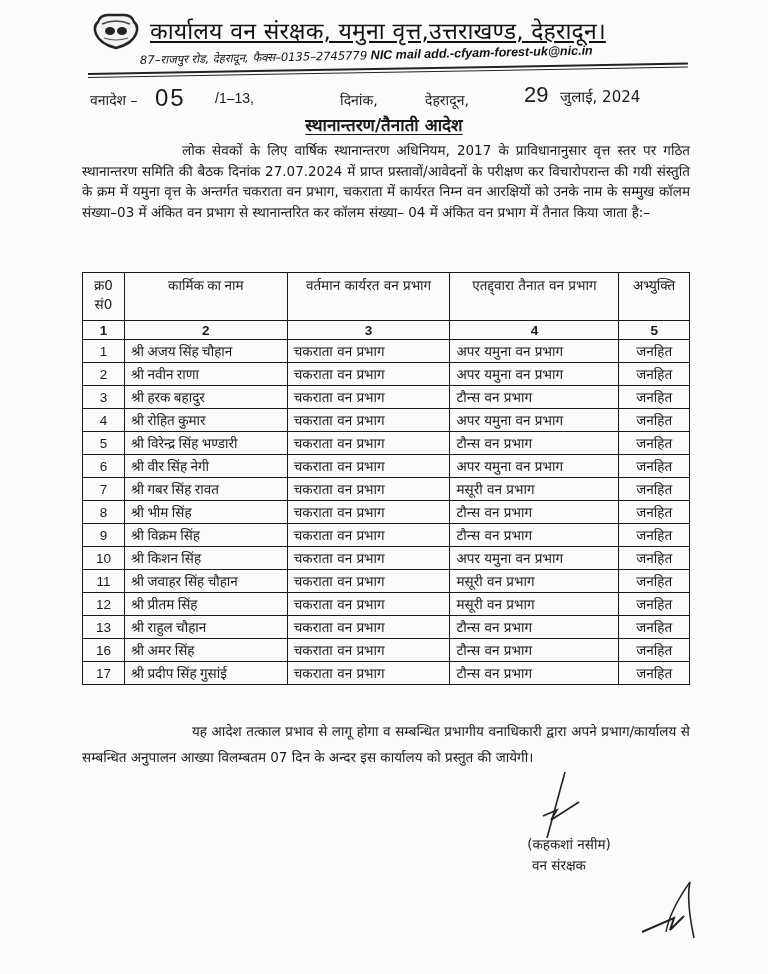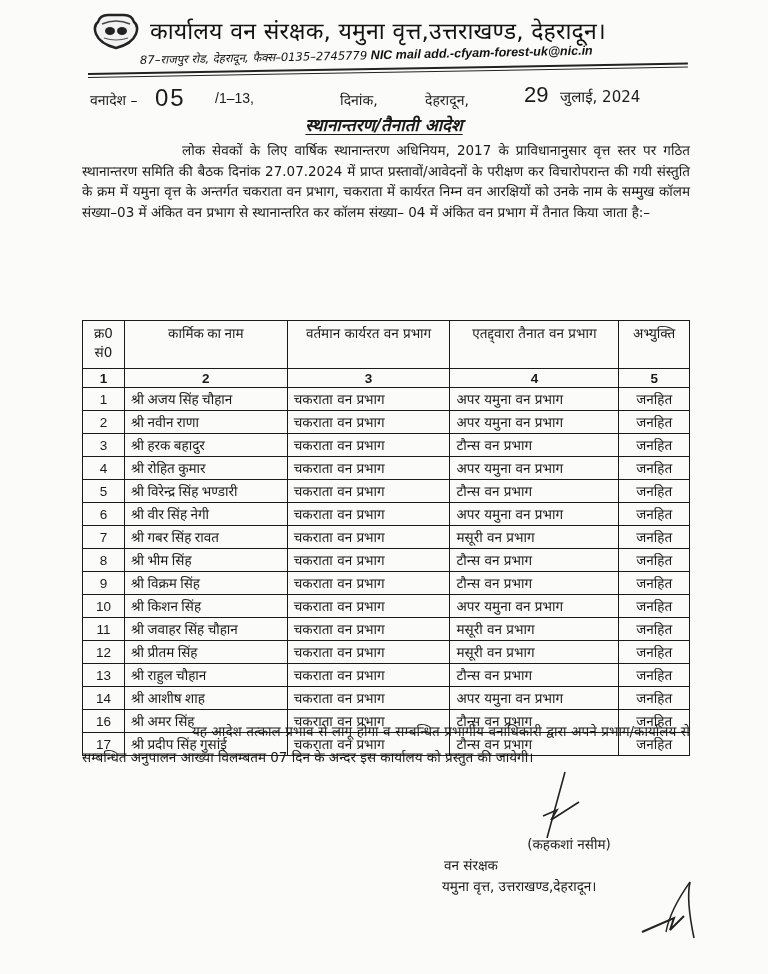--- a/index.html
+++ b/index.html
@@ -6,21 +6,21 @@
   body {
     width:768px; height:974px; background:#fbfbfa; overflow:hidden;
     font-family:"DejaVu Sans", sans-serif; color:#1a1a1a; position:relative;
   }
   .page { position:absolute; left:0; top:0; width:768px; height:974px; }
 
   
   .emblem { position:absolute; left:92px; top:12px; width:48px; height:38px; }
   .office-title {
     position:absolute; left:150px; top:14px; font-size:23px; white-space:nowrap;
-    letter-spacing:0.2px; color:#111;
+    letter-spacing:0.2px; color:#111;text-decoration:underline;
   }
   .address-line {
     position:absolute; left:140px; top:52px; font-size:11.5px; font-style:italic;
     white-space:nowrap; color:#111; transform:rotate(-1.2deg); transform-origin:left center;
   }
   .address-line .nic { font-weight:bold; font-family:"Liberation Sans", sans-serif; font-size:12.5px; }
   .rule1 { position:absolute; left:88px; top:73px; width:600px; height:2px; background:#222; transform:rotate(-1deg); transform-origin:left center; }
   .rule2 { position:absolute; left:88px; top:77px; width:600px; height:1px; background:#222; transform:rotate(-1deg); transform-origin:left center; }
 
   .ref-row { position:absolute; top:84px; left:90px; width:610px; height:28px; font-size:14px; }
@@ -30,32 +30,31 @@
   .ref-suffix { left:125px; top:6px; font-family:"Liberation Sans", sans-serif; }
   .ref-dinank { left:250px; top:6px; }
   .ref-place { left:335px; top:6px; }
   .ref-day { left:434px; top:-2px; font-size:22px; font-family:"Liberation Sans", sans-serif; }
   .ref-month { left:470px; top:2px; font-size:15px; }
 
   .order-title {
     position:absolute; left:0; width:768px; top:113px; text-align:center;
     font-size:17px; font-weight:bold;
   }
-  .order-title span { text-decoration:underline; text-underline-offset:3px;font-style:italic; }
+  .order-title span { text-decoration:underline; text-underline-offset:3px; }
 
   .para1 {
     position:absolute; left:82px; top:140px; width:608px; font-size:13.5px;
     line-height:20.5px; text-align:justify; text-indent:100px;
   }
 
   
   table.transfers {
     position:absolute; left:82px; top:272px; width:608px; border-collapse:collapse;
     font-size:13.5px;
-    margin-top:48px;
   }
   table.transfers td, table.transfers th {
     border:1.5px solid #1a1a1a; padding:0 6px; height:22px; font-weight:normal; vertical-align:middle;
   }
   table.transfers th { height:44px; vertical-align:top; padding-top:3px; text-align:center; line-height:19px; }
   table.transfers tr.colnum td { text-align:center; font-weight:bold; font-family:"Liberation Sans", sans-serif; height:18px; }
   .c-sn { width:28px; text-align:center; font-weight:bold; font-family:"Liberation Sans", sans-serif; }
   .c-name { width:146px;font-family:Liberation Serif, serif; }
   .c-cur { width:146px; }
   .c-new { width:152px; }
@@ -63,21 +62,21 @@
 
   .para2 {
     position:absolute; left:82px; top:718px; width:608px; font-size:13.5px;
     line-height:26px; text-align:justify; text-indent:110px;
   }
 
   
   .sig-scribble { position:absolute; left:535px; top:770px; width:50px; height:70px; }
   .sig-block { position:absolute; left:444px; top:834px; width:230px; font-size:13.5px; line-height:21px; }
   .sig-name { text-align:center; padding-left:20px; }
-  .sig-designation { text-align:left; padding-left:0px; }
+  .sig-designation { text-align:center; padding-left:0px; }
   .sig-office { white-space:nowrap; margin-left:-2px; }
   .sig-scribble2 { position:absolute; left:640px; top:880px; width:60px; height:60px; }
 </style>
 </head>
 <body>
 
 <div class="page">
 
   <svg class="emblem" viewBox="0 0 48 38">
     <path d="M6 10 Q8 3 16 3 L32 3 Q40 3 42 10 Q47 14 44 22 Q40 32 24 36 Q8 32 4 22 Q1 14 6 10 Z" fill="#f2f2f2" stroke="#222" stroke-width="2.5"></path>
@@ -213,27 +212,20 @@
           <td class="c-rem">जनहित</td>
         </tr>
         <tr>
           <td class="c-sn">13</td>
           <td class="c-name">श्री राहुल चौहान</td>
           <td class="c-cur">चकराता वन प्रभाग</td>
           <td class="c-new">टौन्स वन प्रभाग</td>
           <td class="c-rem">जनहित</td>
         </tr>
         <tr>
-          <td class="c-sn">14</td>
-          <td class="c-name">श्री आशीष शाह</td>
-          <td class="c-cur">चकराता वन प्रभाग</td>
-          <td class="c-new">अपर यमुना वन प्रभाग</td>
-          <td class="c-rem">जनहित</td>
-        </tr>
-        <tr>
           <td class="c-sn">16</td>
           <td class="c-name">श्री अमर सिंह</td>
           <td class="c-cur">चकराता वन प्रभाग</td>
           <td class="c-new">टौन्स वन प्रभाग</td>
           <td class="c-rem">जनहित</td>
         </tr>
         <tr>
           <td class="c-sn">17</td>
           <td class="c-name">श्री प्रदीप सिंह गुसांई</td>
           <td class="c-cur">चकराता वन प्रभाग</td>
@@ -245,20 +237,19 @@
 
   <div class="para2">यह आदेश तत्काल प्रभाव से लागू होगा व सम्बन्धित प्रभागीय वनाधिकारी द्वारा अपने प्रभाग/कार्यालय से सम्बन्धित अनुपालन आख्या विलम्बतम 07 दिन के अन्दर इस कार्यालय को प्रस्तुत की जायेगी।</div>
 
   <svg class="sig-scribble" viewBox="0 0 50 70">
     <path d="M30 2 L12 68" stroke="#222" stroke-width="1.6" fill="none"></path>
     <path d="M8 46 L22 40 L16 50 L44 32" stroke="#222" stroke-width="1.6" fill="none"></path>
   </svg>
   <div class="sig-block">
     <div class="sig-name">(कहकशां नसीम)</div>
     <div class="sig-designation">वन संरक्षक</div>
-    <div class="sig-office">यमुना वृत्त, उत्तराखण्ड,देहरादून।</div>
   </div>
   <svg class="sig-scribble2" viewBox="0 0 60 60">
     <path d="M50 2 Q46 20 54 58" stroke="#222" stroke-width="1.6" fill="none"></path>
     <path d="M50 2 Q30 30 26 52" stroke="#222" stroke-width="1.4" fill="none"></path>
     <path d="M2 52 L34 38 L30 50 L44 36" stroke="#222" stroke-width="2" fill="none"></path>
   </svg>
 </div>
 
 </body></html>

